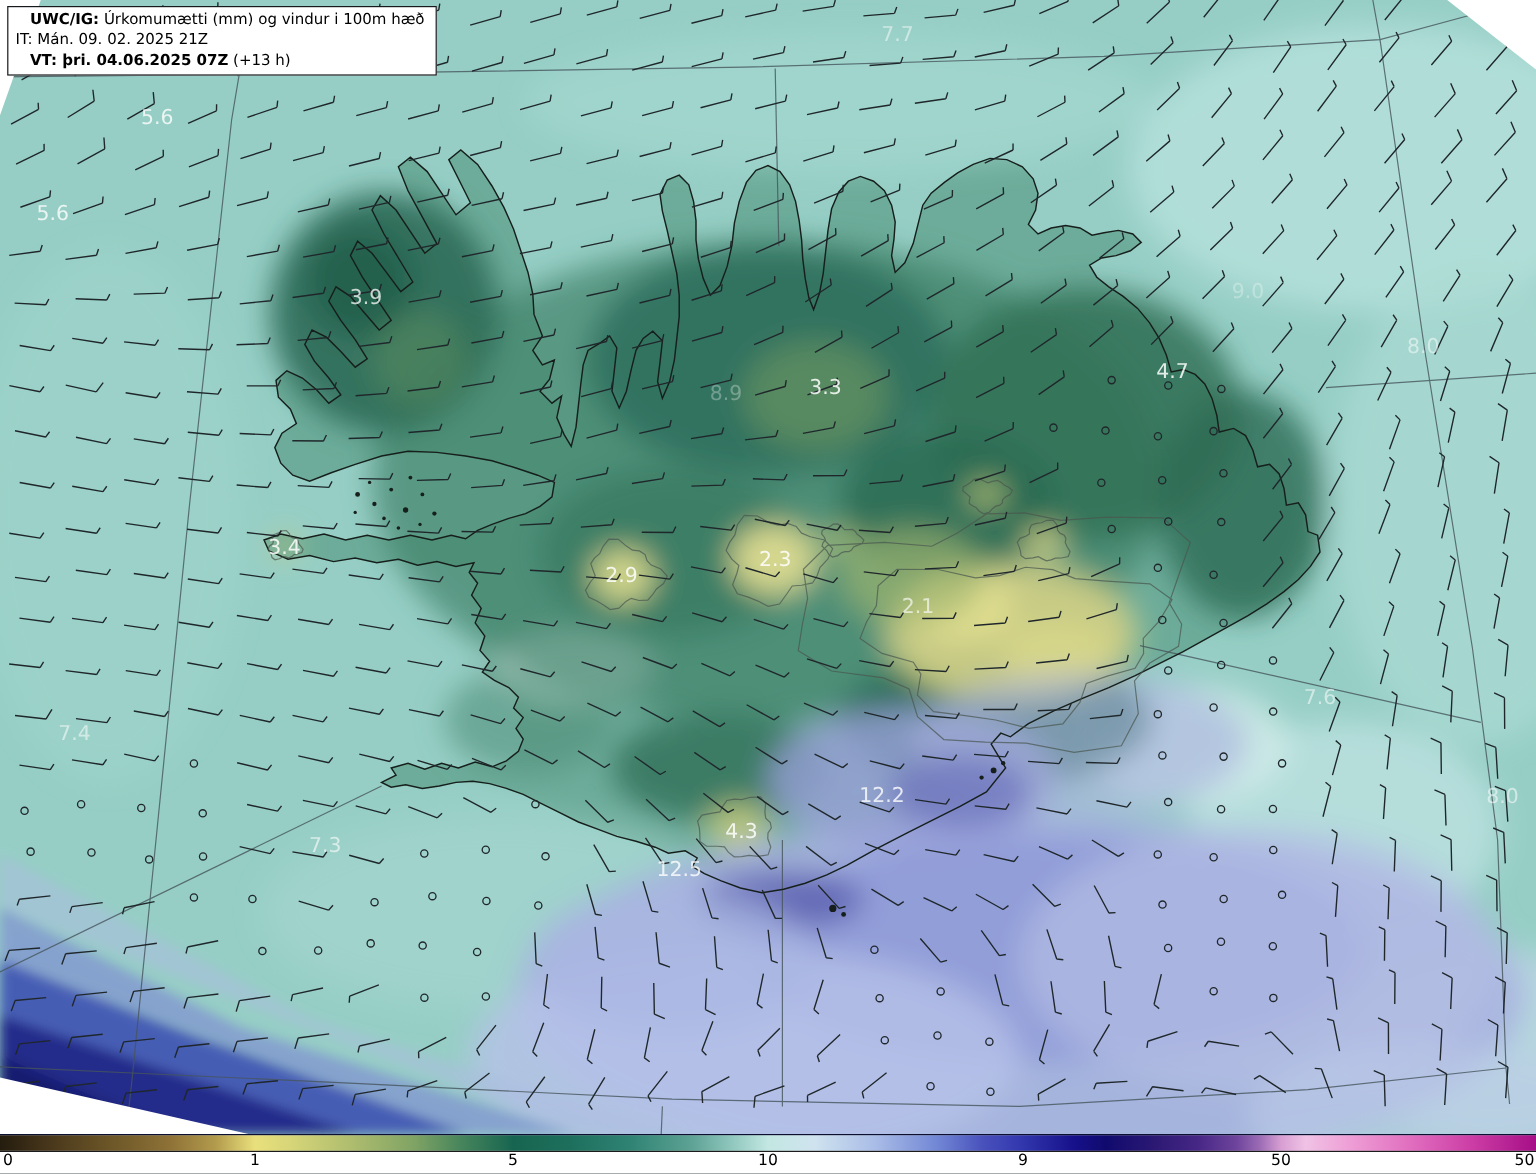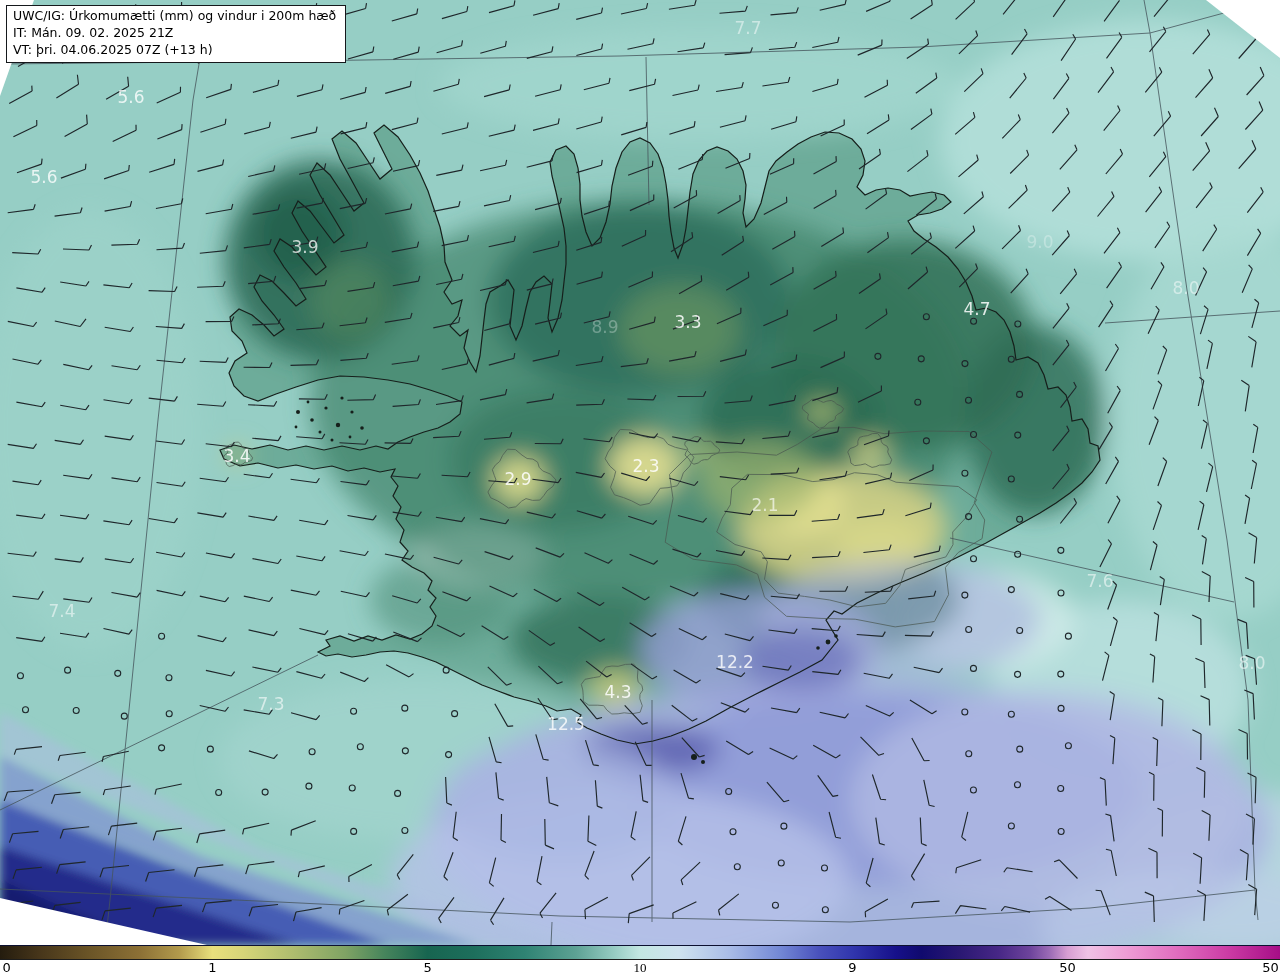--- a/index.html
+++ b/index.html
@@ -2,21 +2,21 @@
 <html><head>
 <meta charset="utf-8">
 <style>
   html,body{margin:0;padding:0;background:#666;}
   .stage{position:relative;width:1280px;height:978px;background:#fff;overflow:hidden;
          font-family:"DejaVu Sans",sans-serif;}
   #map{position:absolute;left:0;top:0;}
   .titlebox{position:absolute;left:6px;top:5px;z-index:6;background:#ffffff;
             border:1px solid #15181c;padding:2px 9px 3px 6px;font-size:12.5px;
             line-height:1.35;color:#000;white-space:nowrap;}
-  .titlebox .b{font-weight:normal;}
+  .titlebox .b{font-weight:bold;margin-left:12px;}
   .cbar{position:absolute;left:0;top:945px;width:1280px;height:33px;background:#fff;z-index:5;}
   .cbar .bar{position:absolute;left:0;top:0;width:1280px;height:15px;
              border-top:1px solid #0c1030;border-bottom:1px solid #1c1c1c;box-sizing:border-box;}
   .cbar .ticks{position:absolute;left:0;top:15px;width:1280px;height:18px;}
   .cbar .tick{position:absolute;top:0;font-size:13px;color:#000;transform:translateX(-50%);}
   .cbar .tick.first{transform:none;}
   .cbar .tick.last{transform:translateX(-100%);}
 </style>
 </head>
 <body>
@@ -229,31 +229,31 @@
         <text x="62" y="617" opacity="0.55">7.4</text>
         <text x="1252" y="669" opacity="0.55">8.0</text>
         <text x="735" y="668" opacity="0.8">12.2</text>
         <text x="618" y="698" opacity="0.85">4.3</text>
         <text x="271" y="710" opacity="0.6">7.3</text>
         <text x="566" y="730" opacity="0.8">12.5</text>
       </g>
     </svg>
 
   <div class="titlebox">
-    <div><span class="b">UWC/IG:</span><span> Úrkomumætti (mm) og vindur i 200m hæð</span></div>
+    <div><span class="b">UWC/IG:</span><span> Úrkomumætti (mm) og vindur i 100m hæð</span></div>
     <div>IT: Mán. 09. 02. 2025 21Z</div>
     <div><span class="b">VT: þri. 04.06.2025 07Z</span><span> (+13 h)</span></div>
   </div>
 
   <div class="cbar">
     <div class="bar" id="cbar-bar" style="background: linear-gradient(to right, rgb(36, 28, 14) 0%, rgb(70, 53, 26) 3%, rgb(107, 85, 39) 7%, rgb(141, 113, 54) 11%, rgb(178, 154, 76) 14%, rgb(233, 224, 124) 16.6%, rgb(214, 213, 120) 19%, rgb(173, 188, 110) 23%, rgb(127, 163, 100) 27%, rgb(71, 133, 92) 30%, rgb(23, 101, 80) 33.4%, rgb(29, 111, 92) 37%, rgb(47, 131, 115) 41%, rgb(93, 162, 148) 45%, rgb(151, 204, 195) 48%, rgb(195, 231, 226) 50%, rgb(207, 227, 239) 53%, rgb(169, 188, 231) 57%, rgb(114, 135, 213) 61%, rgb(73, 81, 188) 64%, rgb(49, 54, 173) 66.6%, rgb(22, 16, 138) 70%, rgb(16, 10, 110) 72%, rgb(42, 24, 115) 75%, rgb(71, 39, 134) 78%, rgb(110, 68, 156) 80.5%, rgb(155, 107, 181) 82%, rgb(215, 158, 210) 83.4%, rgb(240, 194, 229) 85%, rgb(238, 157, 213) 88%, rgb(224, 108, 190) 92%, rgb(203, 59, 164) 96%, rgb(166, 14, 135) 100%);"></div>
     <div class="ticks" id="cbar-ticks">
         <span class="tick first" style="left: 0.2%;">0</span>
         <span class="tick" style="left: 16.6%;">1</span>
         <span class="tick" style="left: 33.4%;">5</span>
-        <span class="tick" style="left: 50%; font-family: Liberation Serif, serif;">10</span>
+        <span class="tick" style="left: 50%;">10</span>
         <span class="tick" style="left: 66.6%;">9</span>
         <span class="tick" style="left: 83.4%;">50</span>
         <span class="tick last" style="left: 99.9%;">50</span>
       </div>
   </div>
 
 </div>
 
 </body></html>

